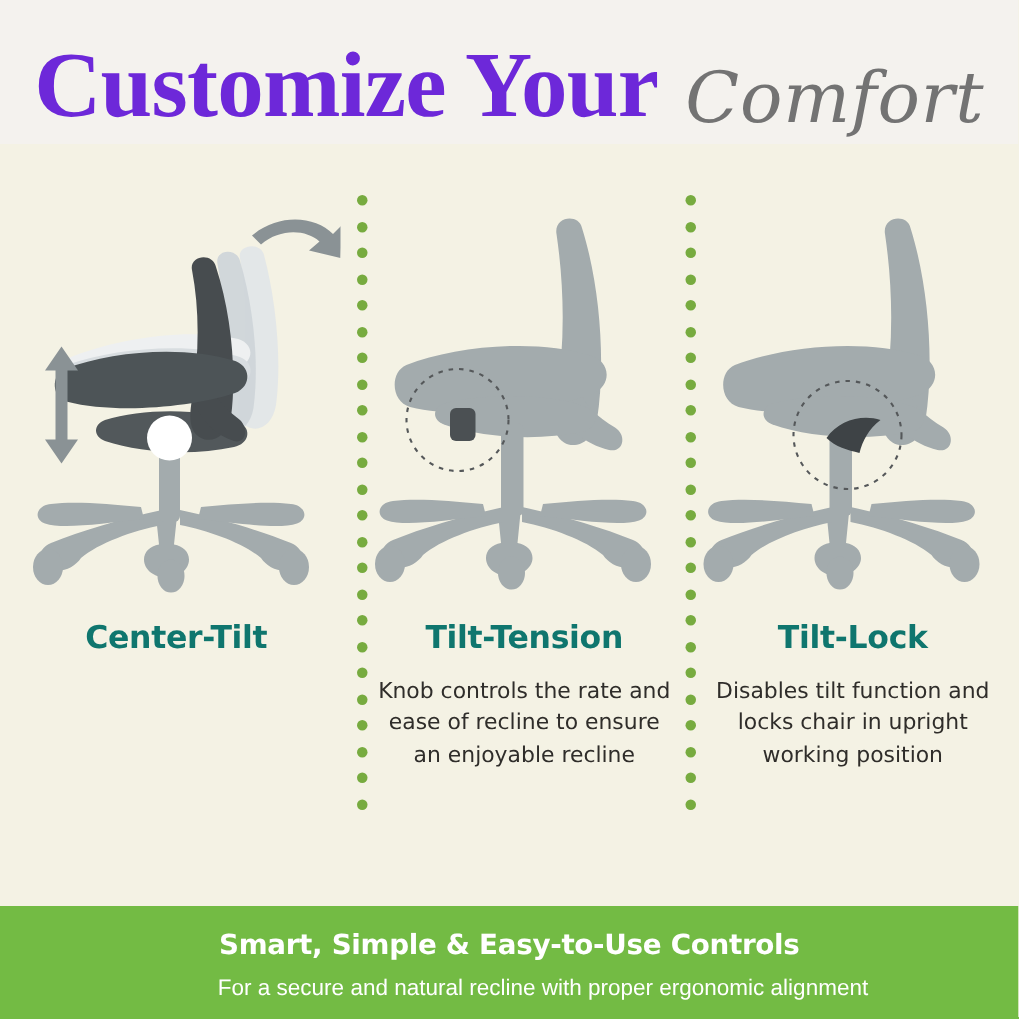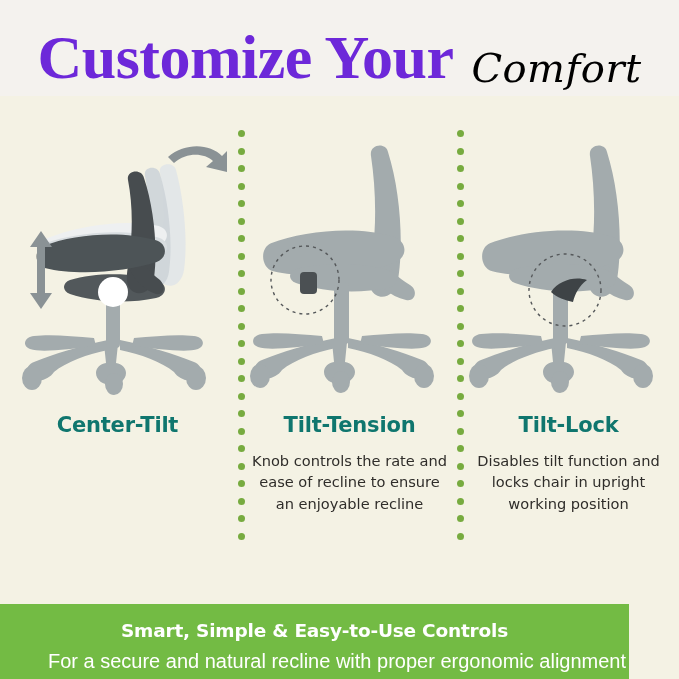--- a/index.html
+++ b/index.html
@@ -27,22 +27,22 @@
     font-family:"Liberation Serif", serif;
     font-weight:bold;
     font-size:62px;
     color:#6d28d9;
     letter-spacing:-0.5px;
   }
   .title .t-script{
     font-family:"DejaVu Serif", serif;
     font-style:italic;
     font-weight:normal;
-    font-size:40px;
-    color:#000000;
+    font-size:47px;
+    color:#737373;
     margin-left:18px;
     position:relative;
     top:4px;
     letter-spacing:0.5px;
   }
 
   
   .divider{
     position:absolute;
     top:130px;
@@ -87,35 +87,35 @@
     font-family:"DejaVu Sans", sans-serif;
     font-size:14.6px;
     line-height:1.47;
     color:#2f2d2a;
     margin-top:13px;
     padding:0 9px;
   }
 
   
   .footer{
-    position:absolute;left:0;top:604px;width:629px;height:75px;
+    position:absolute;left:0;top:604px;width:679px;height:75px;
     background:#73bb44;
     text-align:center;
   }
   .footer-title{
     font-family:"DejaVu Sans", sans-serif;
     font-weight:bold;
     font-size:18.5px;
     color:#ffffff;
     padding-top:16px;
     letter-spacing:-0.2px;
   }
   .footer-sub{
     font-family:"Liberation Sans", sans-serif;
-    font-size:20px;
+    font-size:15px;
     color:#ffffff;
     margin-top:9px;
     padding-left:45px;
   }
 </style>
 </head>
 <body>
 
 <div id="page">
 

